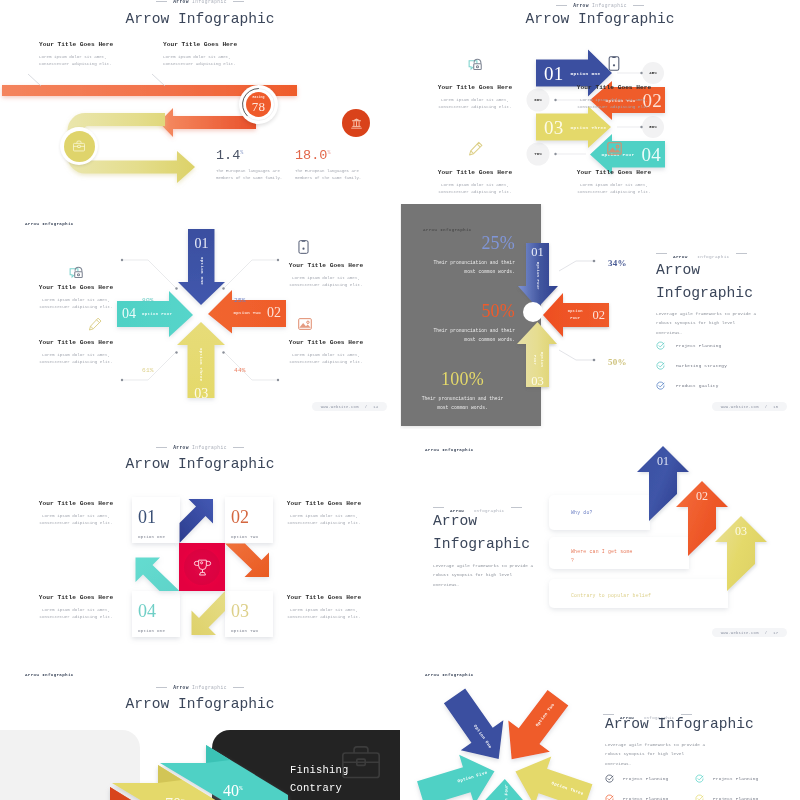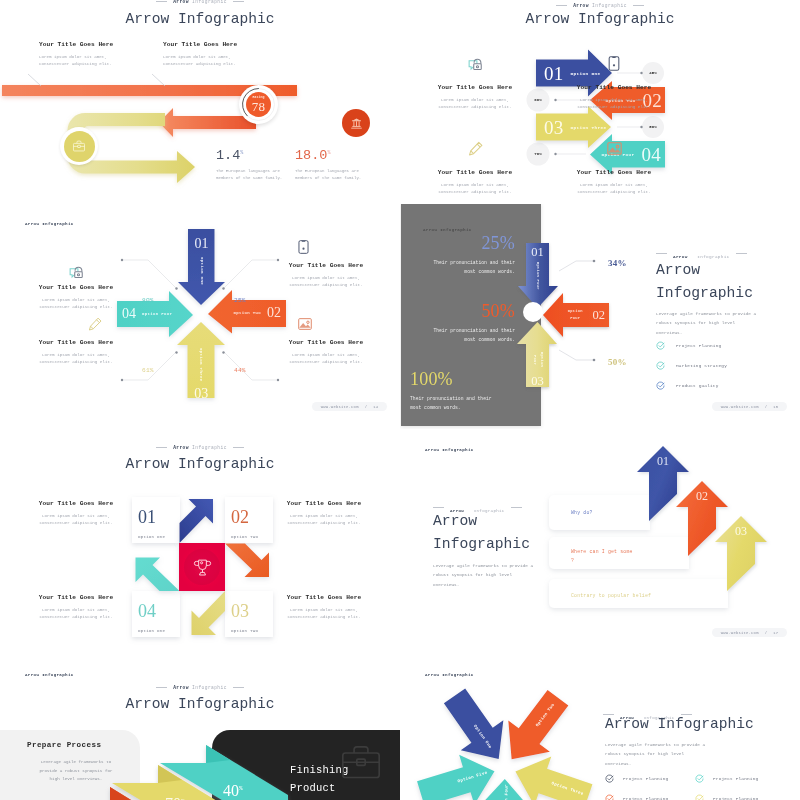--- a/index.html
+++ b/index.html
@@ -354,21 +354,21 @@
   <div style="position:absolute;left:10px;top:30px;width:105px;text-align:right">
     <div class="num pctbig" style="color:#8096d8"><span>25%</span></div>
     <div class="panelbody">Their pronunciation and their
 most common words.</div>
   </div>
   <div style="position:absolute;left:10px;top:98px;width:105px;text-align:right">
     <div class="num pctbig" style="color:#ef5b2b"><span>50%</span></div>
     <div class="panelbody">Their pronunciation and their
 most common words.</div>
   </div>
-  <div style="position:absolute;left:10px;top:166px;width:105px;text-align:left">
+  <div style="position:absolute;left:10px;top:166px;width:105px;text-align:center">
     <div class="num pctbig" style="color:#e4d96a"><span>100%</span></div>
     <div class="panelbody">Their pronunciation and their
 most common words.</div>
   </div>
 
   <svg width="400" height="225" style="position:absolute;left:0;top:0">
     <defs>
       <linearGradient id="s4n" x1="0" y1="0" x2="1" y2="0">
             <stop offset="0" stop-color="#7e93d4"></stop>
             <stop offset=".55" stop-color="#42569f"></stop>
@@ -635,28 +635,22 @@
       <path d="M62 153 L86 168 L62 171 Z" fill="#d8451c"></path>
       <path d="M110 132 L192 182 L192 200 L148 200 L64 150 L110 150 Z" fill="#ef5b2b"></path>
       <path d="M110 132 L134 147 L110 150 Z" fill="#d8451c"></path>
       <path d="M158 110 L240 160 L240 200 L232 200 L112 128 L158 128 Z" fill="#e4d96a"></path>
       <path d="M158 110 L182 125 L158 128 Z" fill="#d2c556"></path>
       <path d="M206 90 L288 140 L288 200 L314 200 L160 108 L206 108 Z" fill="#4fd1c5"></path>
       <path d="M206 90 L230 105 L206 108 Z" fill="#3bc2b5"></path>
     </g>
   </svg>
 
-  <div style="position:absolute;left:27px;top:86px">
-    <div style="font-size:7.6px;font-weight:700;color:#2b2b2b;letter-spacing:.4px;white-space:nowrap">Prepare Process</div>
-    <div style="font-size:4.2px;color:#8e939c;line-height:2.05;white-space:pre-line;margin-top:9px;text-align:center;width:110px;margin-left:-6px">Leverage agile frameworks to
-provide a robust synopsis for
-high level overviews.</div>
-  </div>
   <div style="position:absolute;left:290px;top:106px;font-size:10.5px;color:#fff;line-height:1.75;white-space:pre-line;letter-spacing:.2px">Finishing
-Product</div>
+Contrary</div>
   <svg width="44" height="40" viewBox="0 0 24 22" fill="none" stroke="#3c3c3c" stroke-width=".9" style="position:absolute;left:339px;top:88px">
     <rect x="2" y="5.5" width="20" height="13.5" rx="1.4"></rect>
     <path d="M8.2 5.5 V3.6 a1.5 1.5 0 0 1 1.5 -1.5 h4.6 a1.5 1.5 0 0 1 1.5 1.5 V5.5"></path>
     <path d="M2 10.6 H22"></path>
         <rect x="9.7" y="8.9" width="4.6" height="3.4" rx=".6"></rect>
   </svg>
 
   <div class="s7step" style="left:165px;top:141px;color:#fcfae8"><span>70</span><sup>%</sup></div>
   <div class="s7step" style="left:223px;top:128px;color:#fff"><span>40</span><sup>%</sup></div>
 </div>

